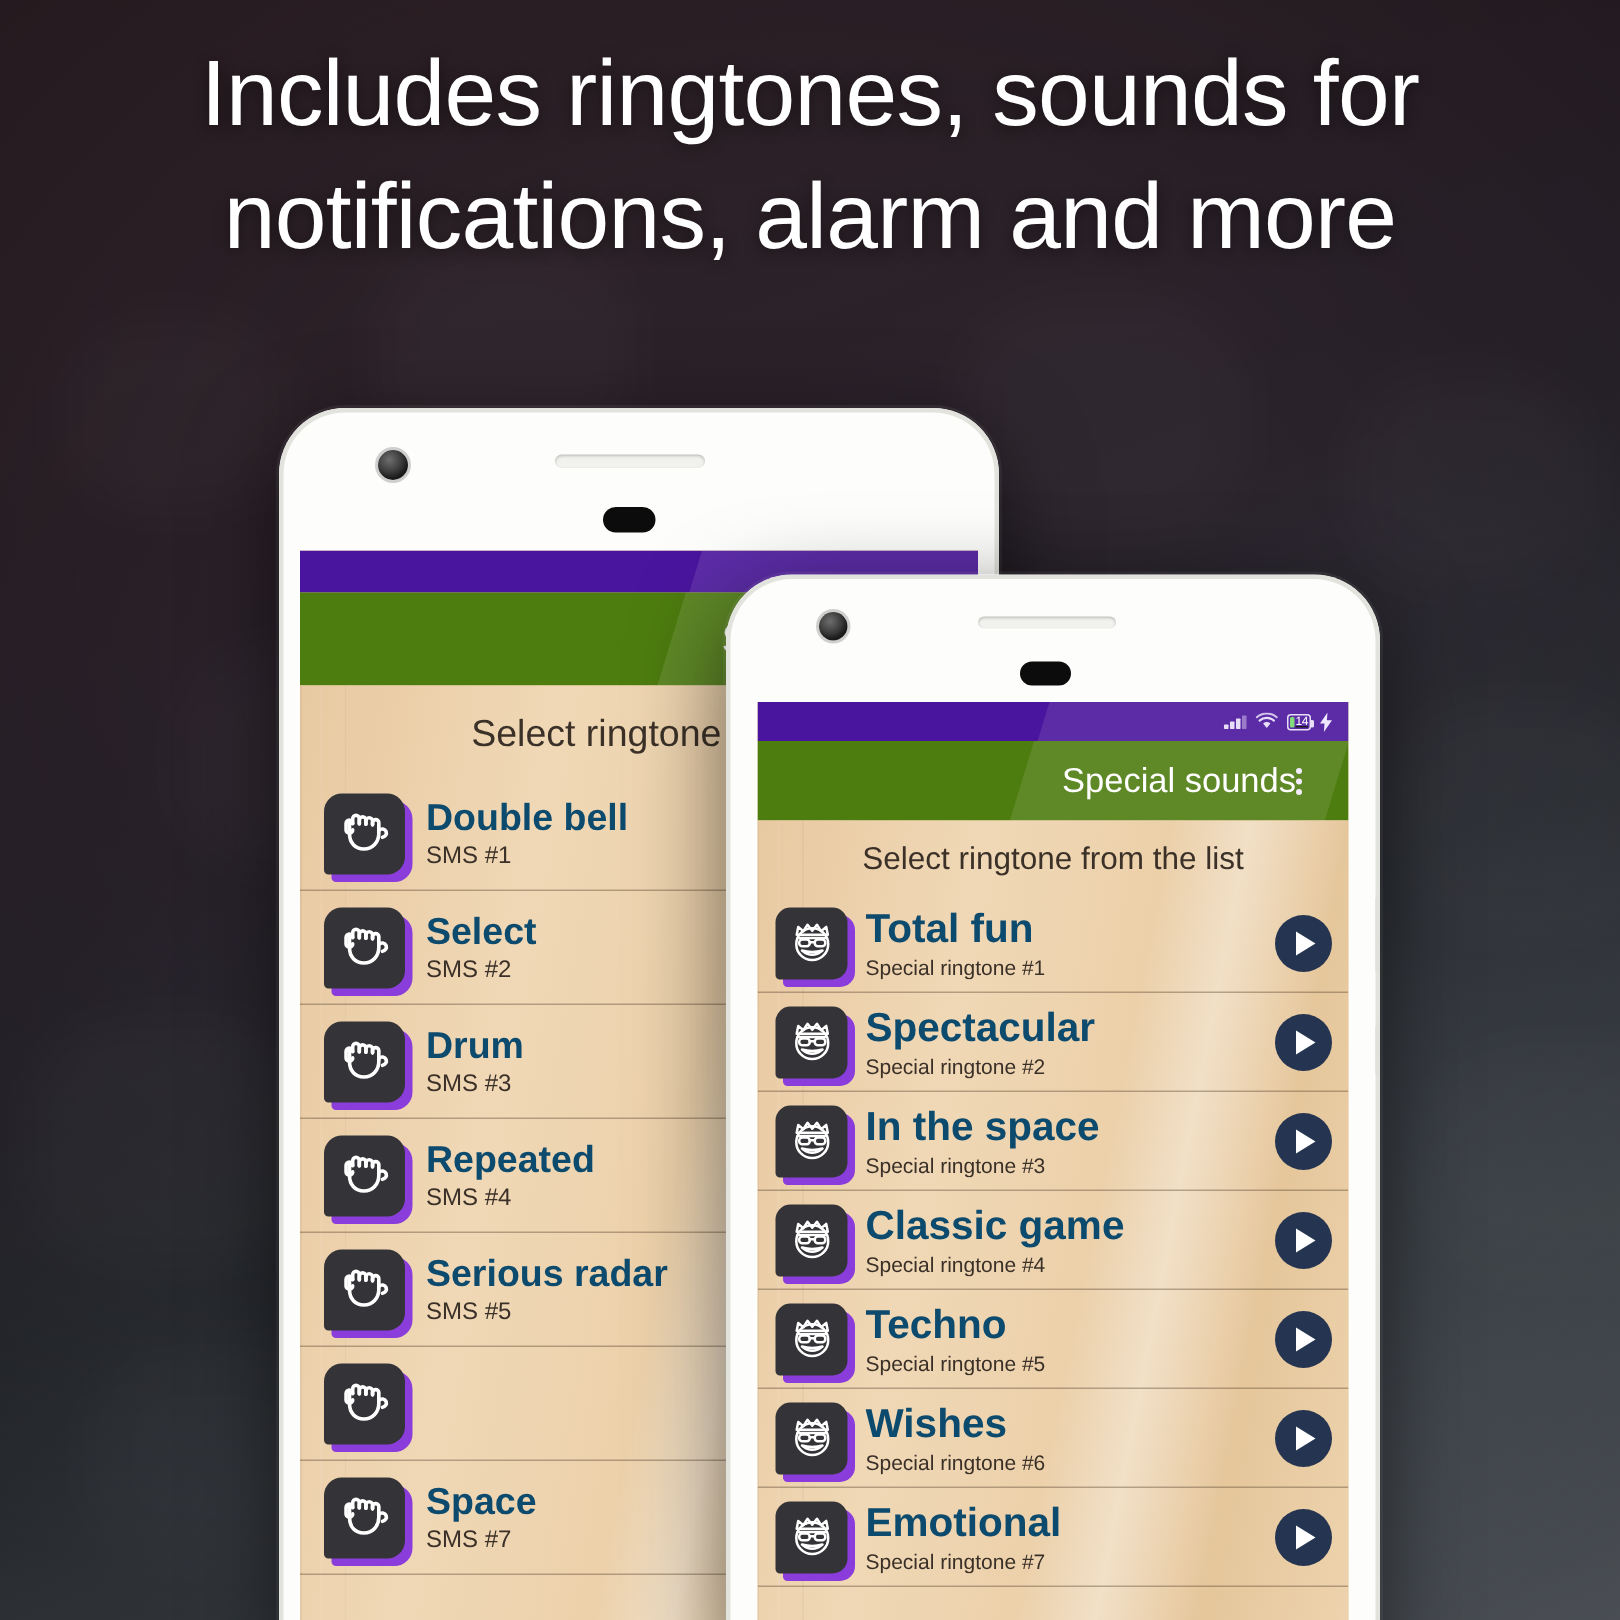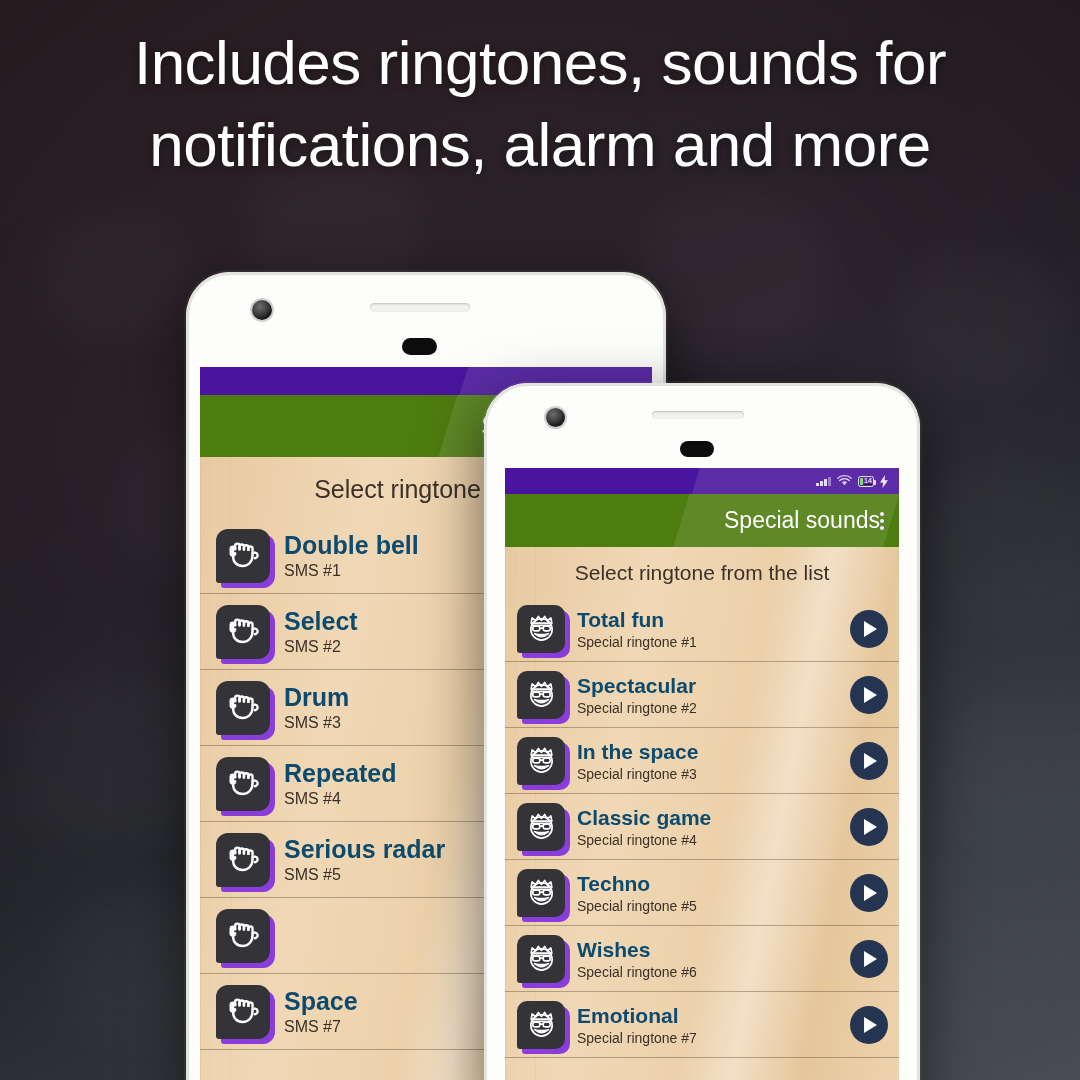--- a/index.html
+++ b/index.html
@@ -212,26 +212,26 @@
   #screen-back .appbar    { height:62px; padding:0 18px; }
   #screen-back .appbar .title { font-size:27px; }
   #screen-back .subhead   { font-size:25px; padding:18px 0 14px; }
   #screen-back .row       { height:76px; padding:0 14px 0 16px; gap:14px; }
   #screen-back .thumb     { width:54px; height:54px; border-radius:12px 12px 12px 3px; }
   #screen-back .rt        { font-size:25px; margin-bottom:2px; }
   #screen-back .rs        { font-size:16px; }
 
   
   #screen-front .statusbar { height:26px; padding:0 11px; }
-  #screen-front .appbar    { height:53px; padding:0 15px; }
+  #screen-front .appbar    { height:53px; padding:0 31px; }
   #screen-front .appbar .title { font-size:23px; }
   #screen-front .subhead   { font-size:21px; padding:14px 0 11px; }
   #screen-front .row       { height:66px; padding:0 11px 0 12px; gap:12px; }
   #screen-front .thumb     { width:48px; height:48px; border-radius:10px 10px 10px 3px; }
-  #screen-front .rt        { font-size:21px; margin-bottom:2px; }
+  #screen-front .rt        { font-size:27px; margin-bottom:2px; }
   #screen-front .rs        { font-size:14px; }
   #screen-front .play      { width:38px; height:38px; }
   #screen-front .play .tri { border-width:8px 0 8px 13px; margin-left:3px; }
 </style>
 </head>
 <body>
 
 <div id="bg">
   <div class="blob" style="left:40px;  top:210px; width:150px; height:130px;"></div>
   <div class="blob" style="left:250px; top:160px; width:170px; height:150px;"></div>

